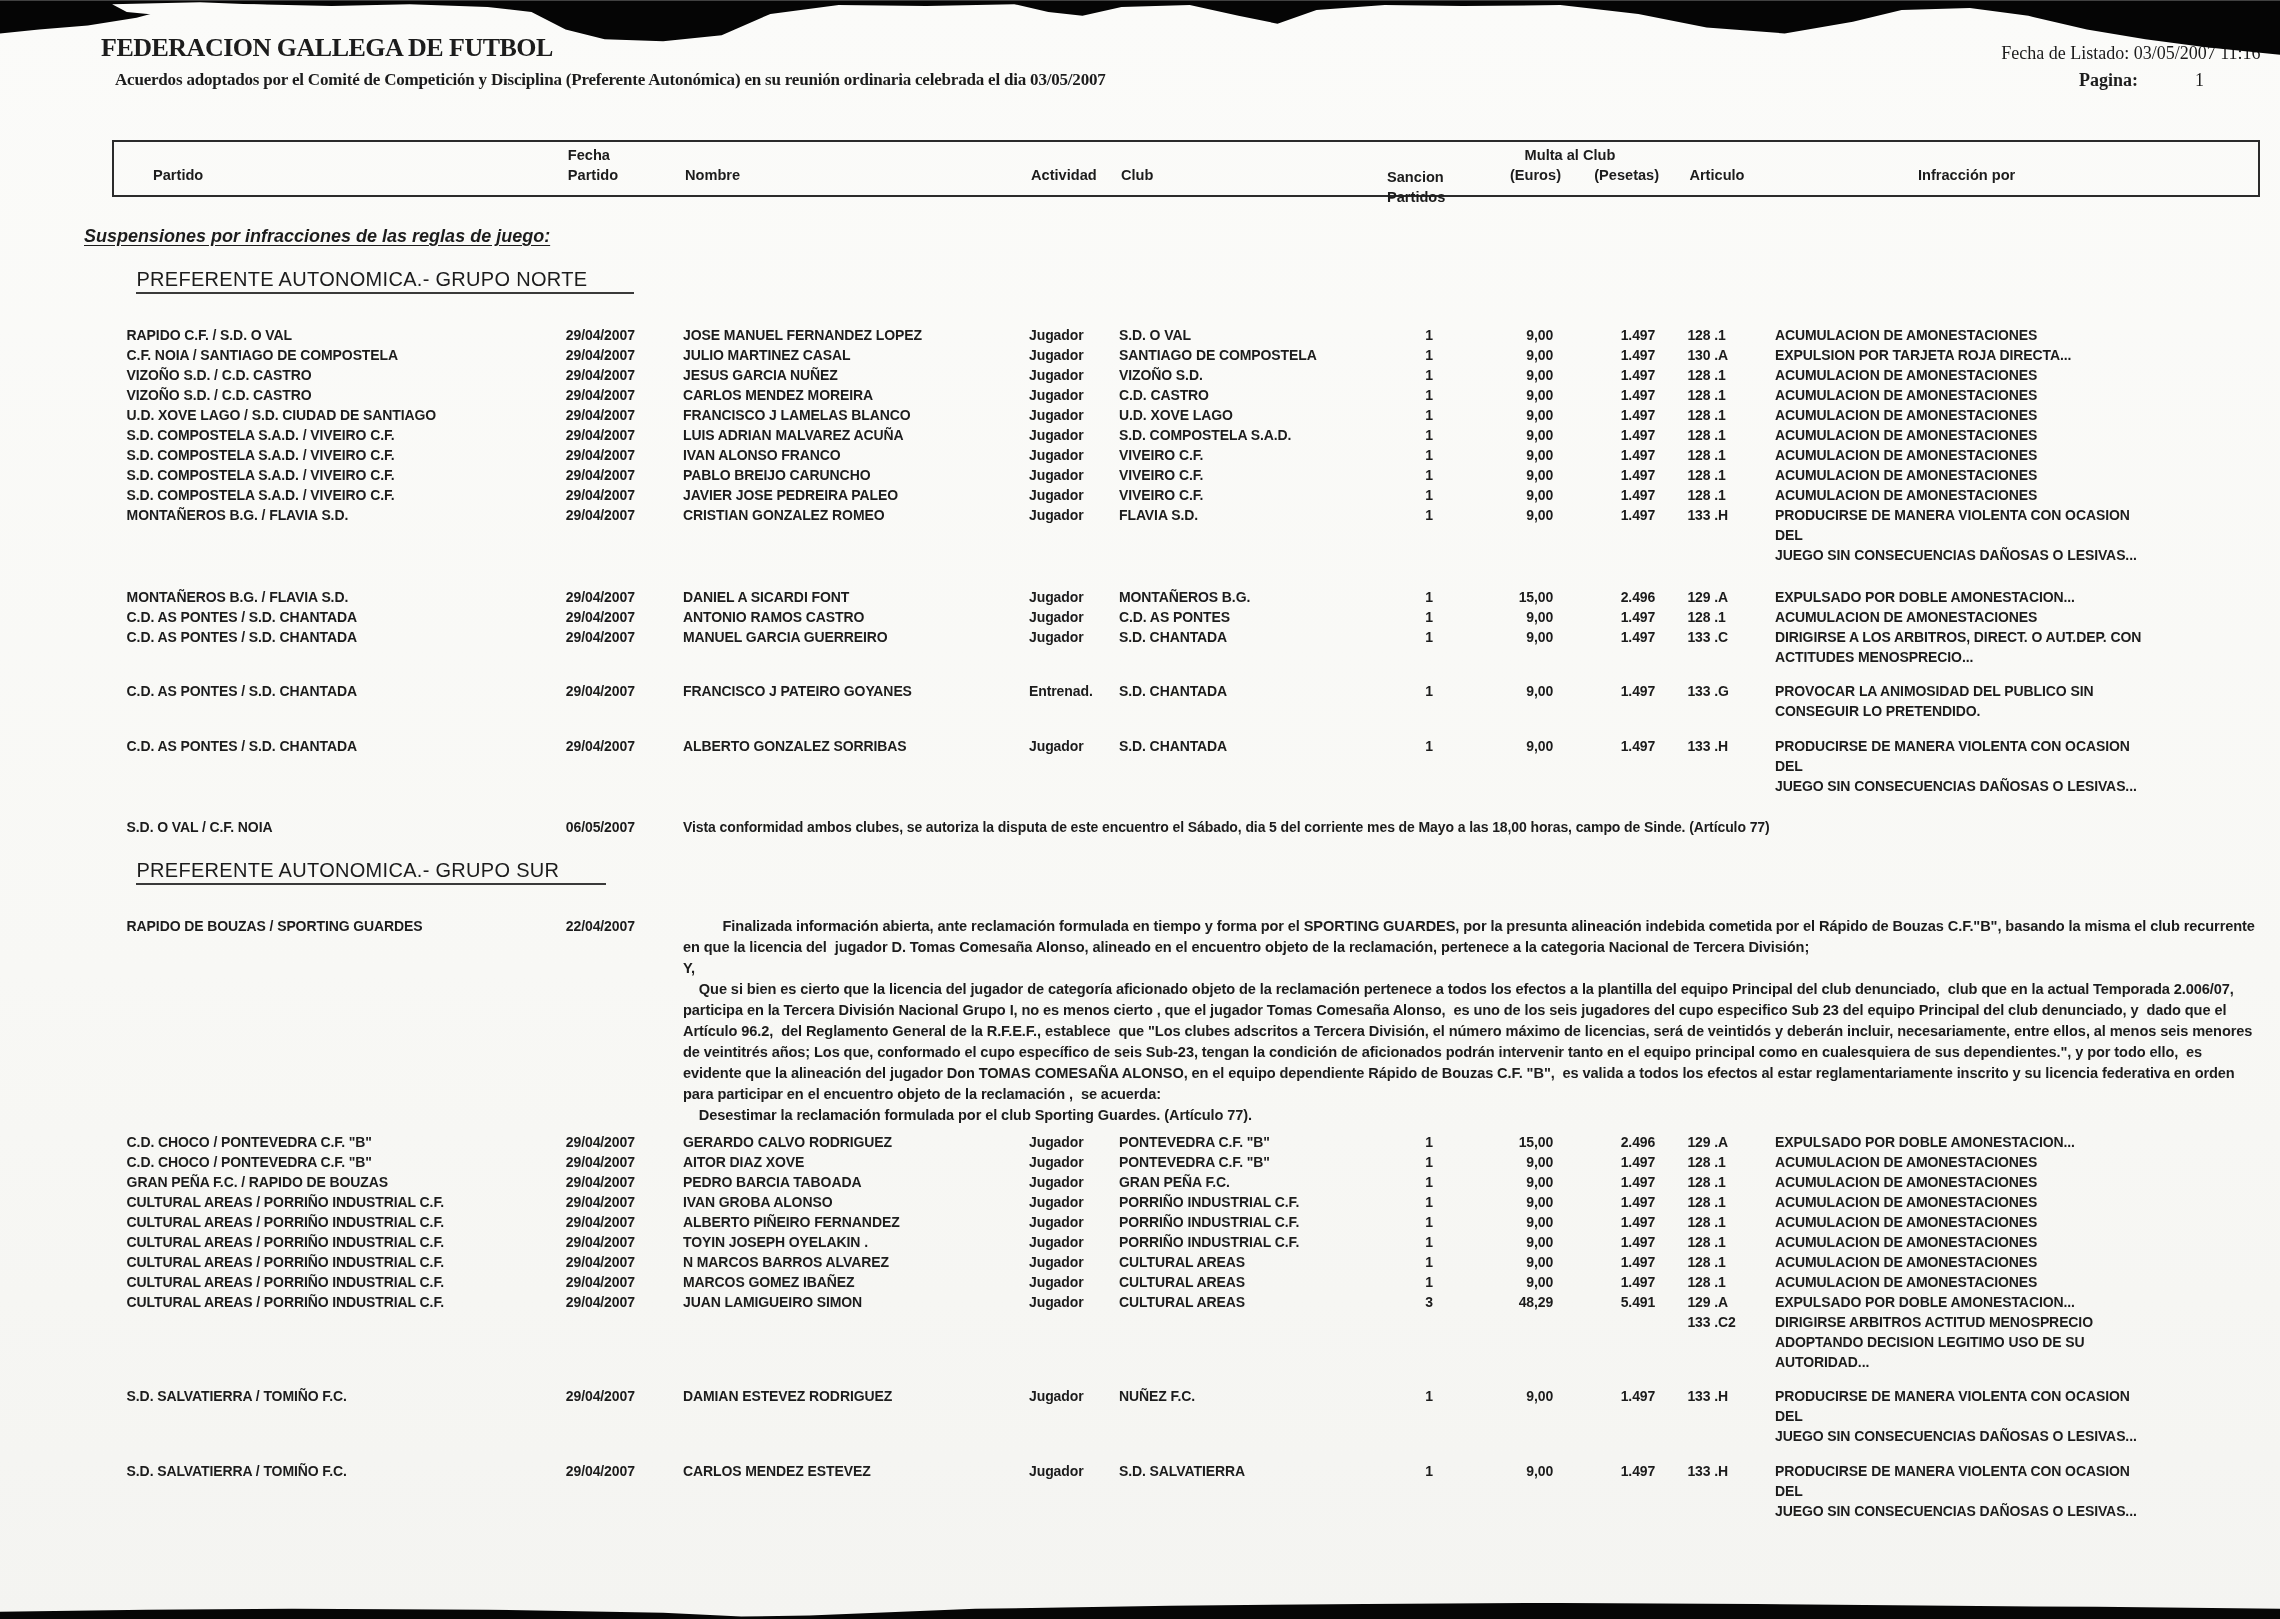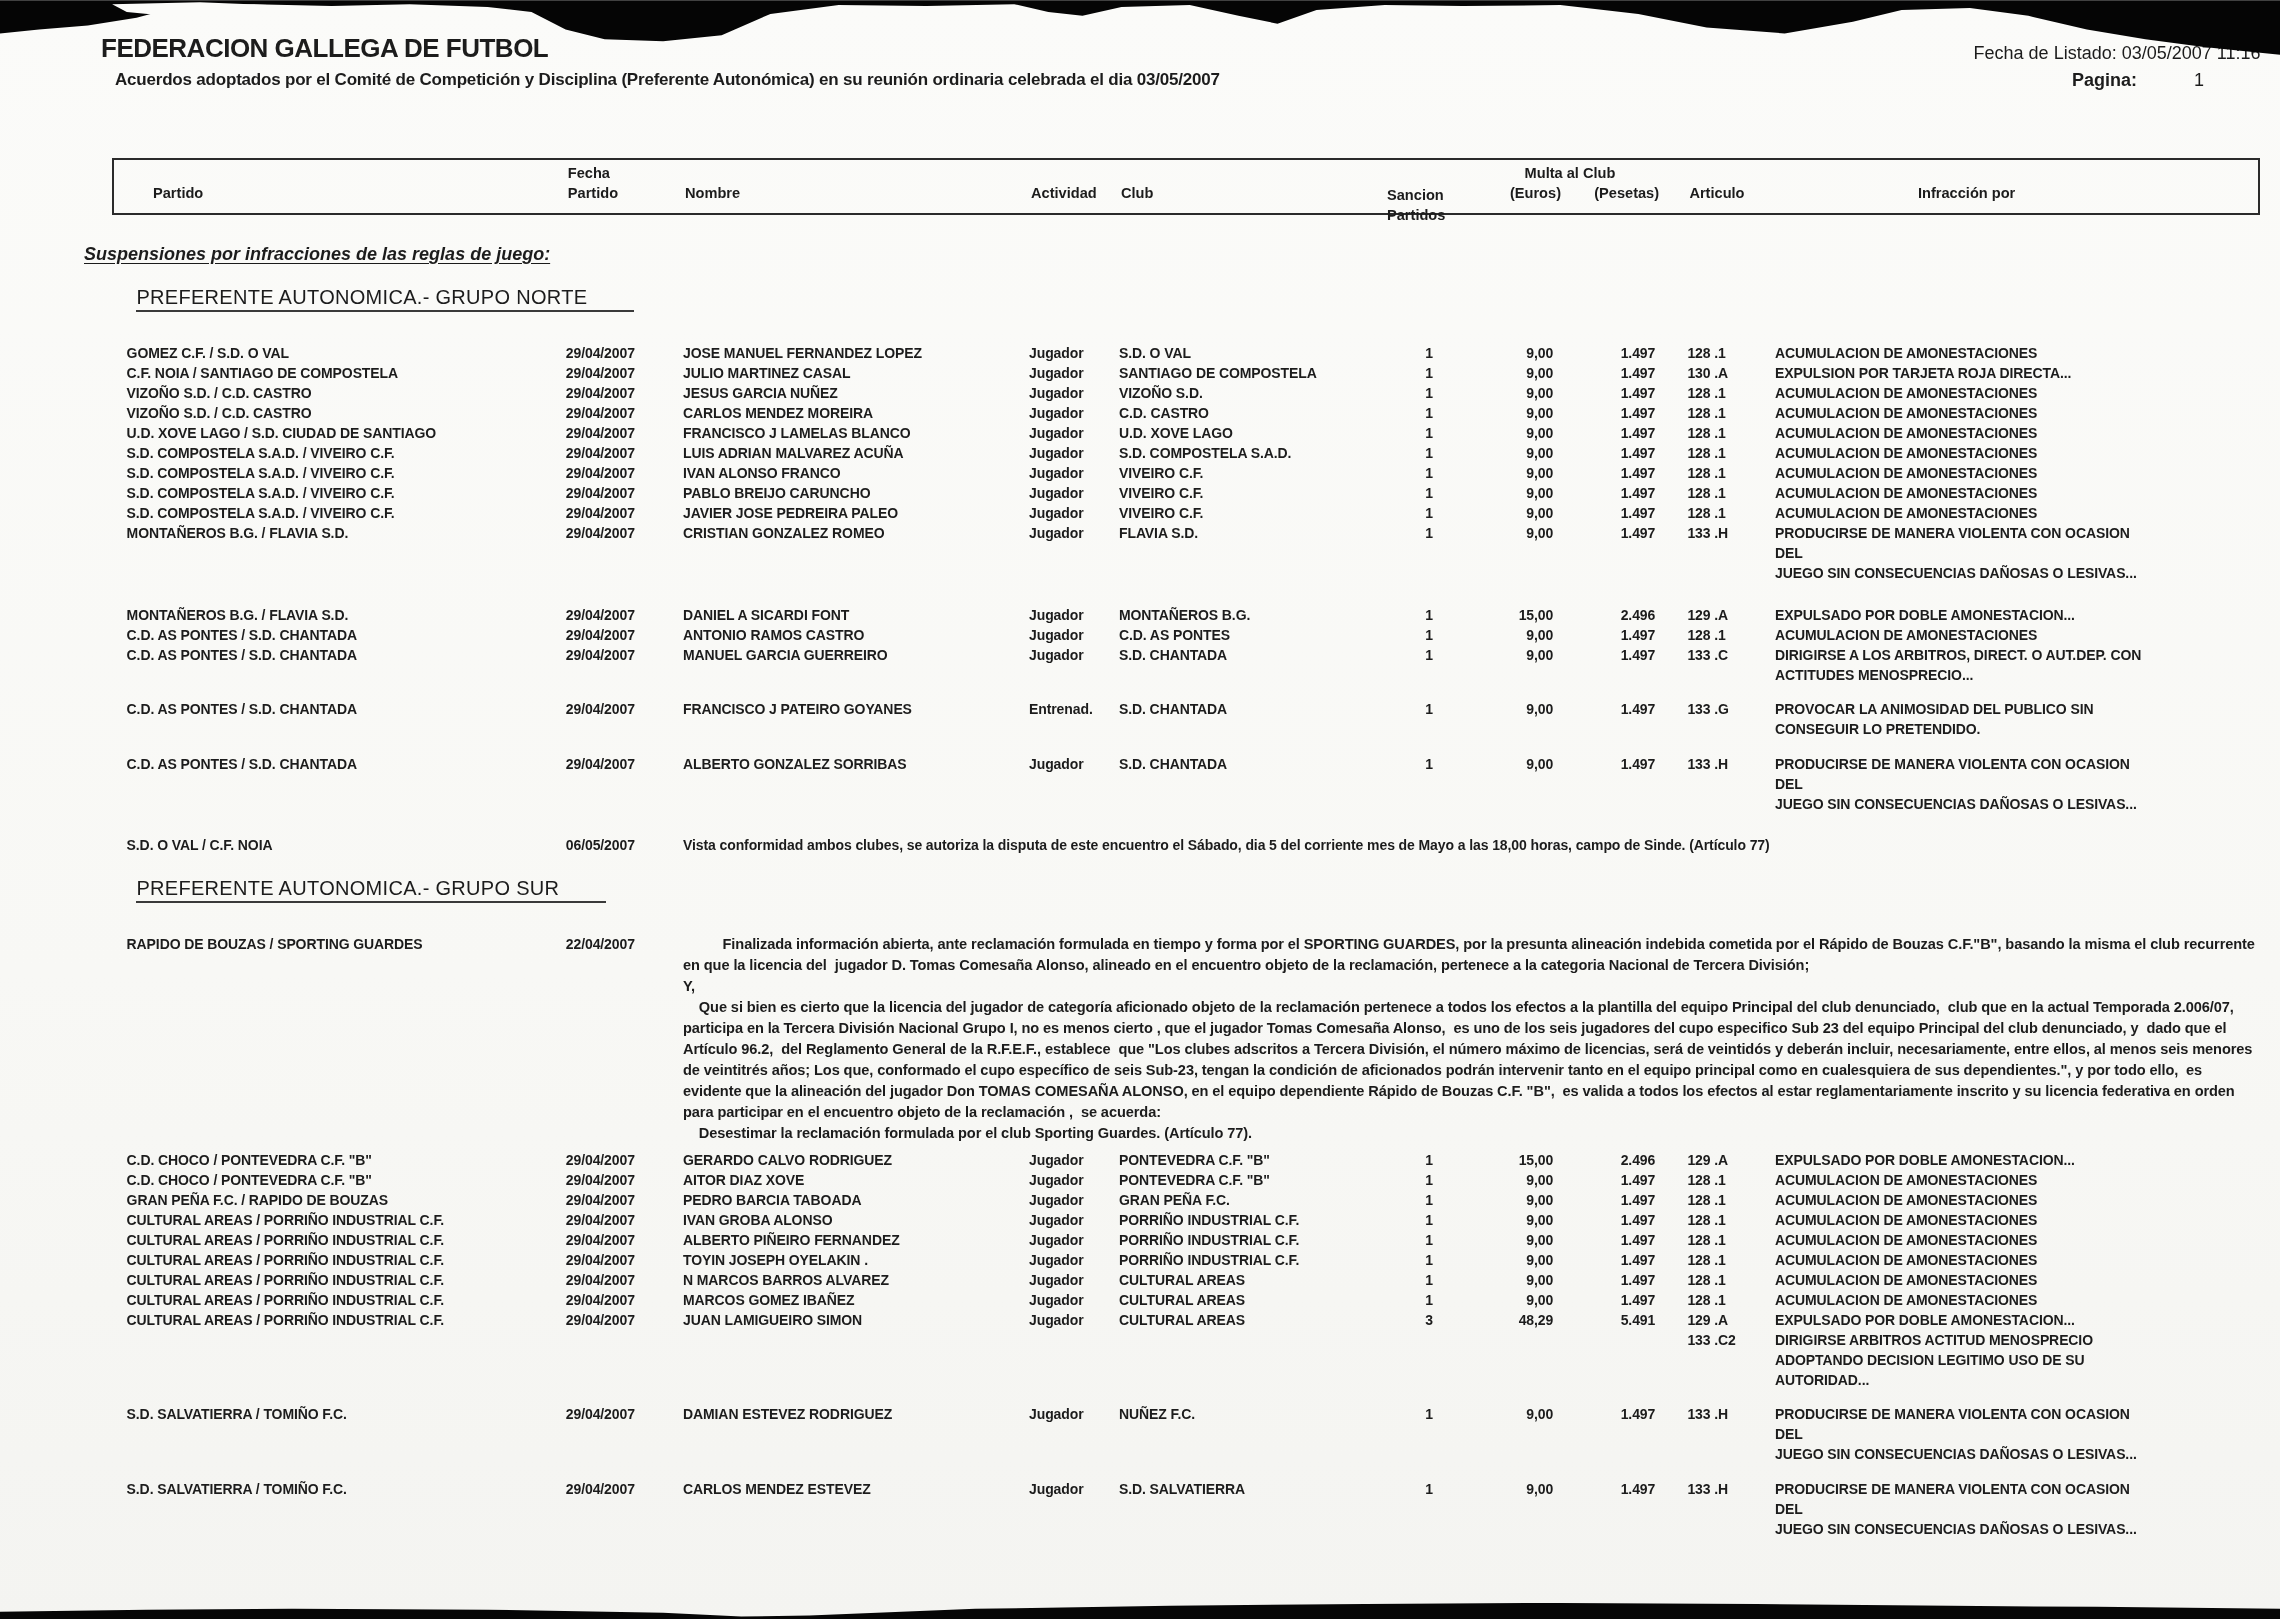--- a/index.html
+++ b/index.html
@@ -4,21 +4,21 @@
 <style>
   html,body{margin:0;padding:0;}
   body{width:2280px;height:1620px;overflow:hidden;background:#e9e9e7;}
   .page{position:relative;width:2280px;height:1620px;background:linear-gradient(180deg,#fbfbf9 0%,#f8f8f5 60%,#f4f4f1 100%);
         font-family:"Liberation Sans","DejaVu Sans",sans-serif;color:#1c1c1c;}
   .torn{position:absolute;left:0;z-index:5;pointer-events:none;}
   .torn.top{top:0;}
   .torn.bottom{bottom:0;}
 
   
-  .doc-header{position:relative;height:158px;}
+  .doc-header{position:relative;height:140px;font-family:Liberation Serif, serif;}
   .org{position:absolute;left:101px;top:33px;font-size:26px;font-weight:bold;letter-spacing:-0.5px;}
   .sub{position:absolute;left:115px;top:70px;font-size:17px;font-weight:bold;letter-spacing:-0.2px;}
   .listado{position:absolute;right:19.5px;top:43px;font-size:18px;}
   .pagina{position:absolute;right:76px;top:70px;font-size:18px;}
   .pagina .pl{font-weight:bold;}
   .pagina .pv{margin-left:57px;}
 
   
   .grid-cols{--cols:444px 127px 346px 90px 266px 88px 88px 102px 112px 488px;}
   .thead-box{margin-left:112px;width:2148px;border:2px solid #2b2b2b;box-sizing:border-box;
@@ -103,21 +103,21 @@
     <div class="h r2 c9">Articulo</div>
     <div class="h r2 c10">Infracción por</div>
   </div>
 
   <div class="sec-title">Suspensiones por infracciones de las reglas de juego:</div>
 
   <div id="listing">
       <div class="group-heading">PREFERENTE AUTONOMICA.- GRUPO NORTE</div>
       <div class="rows-block">
         <div class="row">
-          <div class="c partido">GOMEZ C.F. / S.D. O VAL</div>
+          <div class="c partido">RAPIDO C.F. / S.D. O VAL</div>
           <div class="c fecha">29/04/2007</div>
           <div class="c nombre">JOSE MANUEL FERNANDEZ LOPEZ</div>
           <div class="c actividad">Jugador</div>
           <div class="c club">S.D. O VAL</div>
           <div class="c sancion">1</div>
           <div class="c euros">9,00</div>
           <div class="c pesetas">1.497</div>
           <div class="c penalties" style="grid-column: 9 / 11;">
             <div class="pen">
               <div class="art">128 .1</div>

